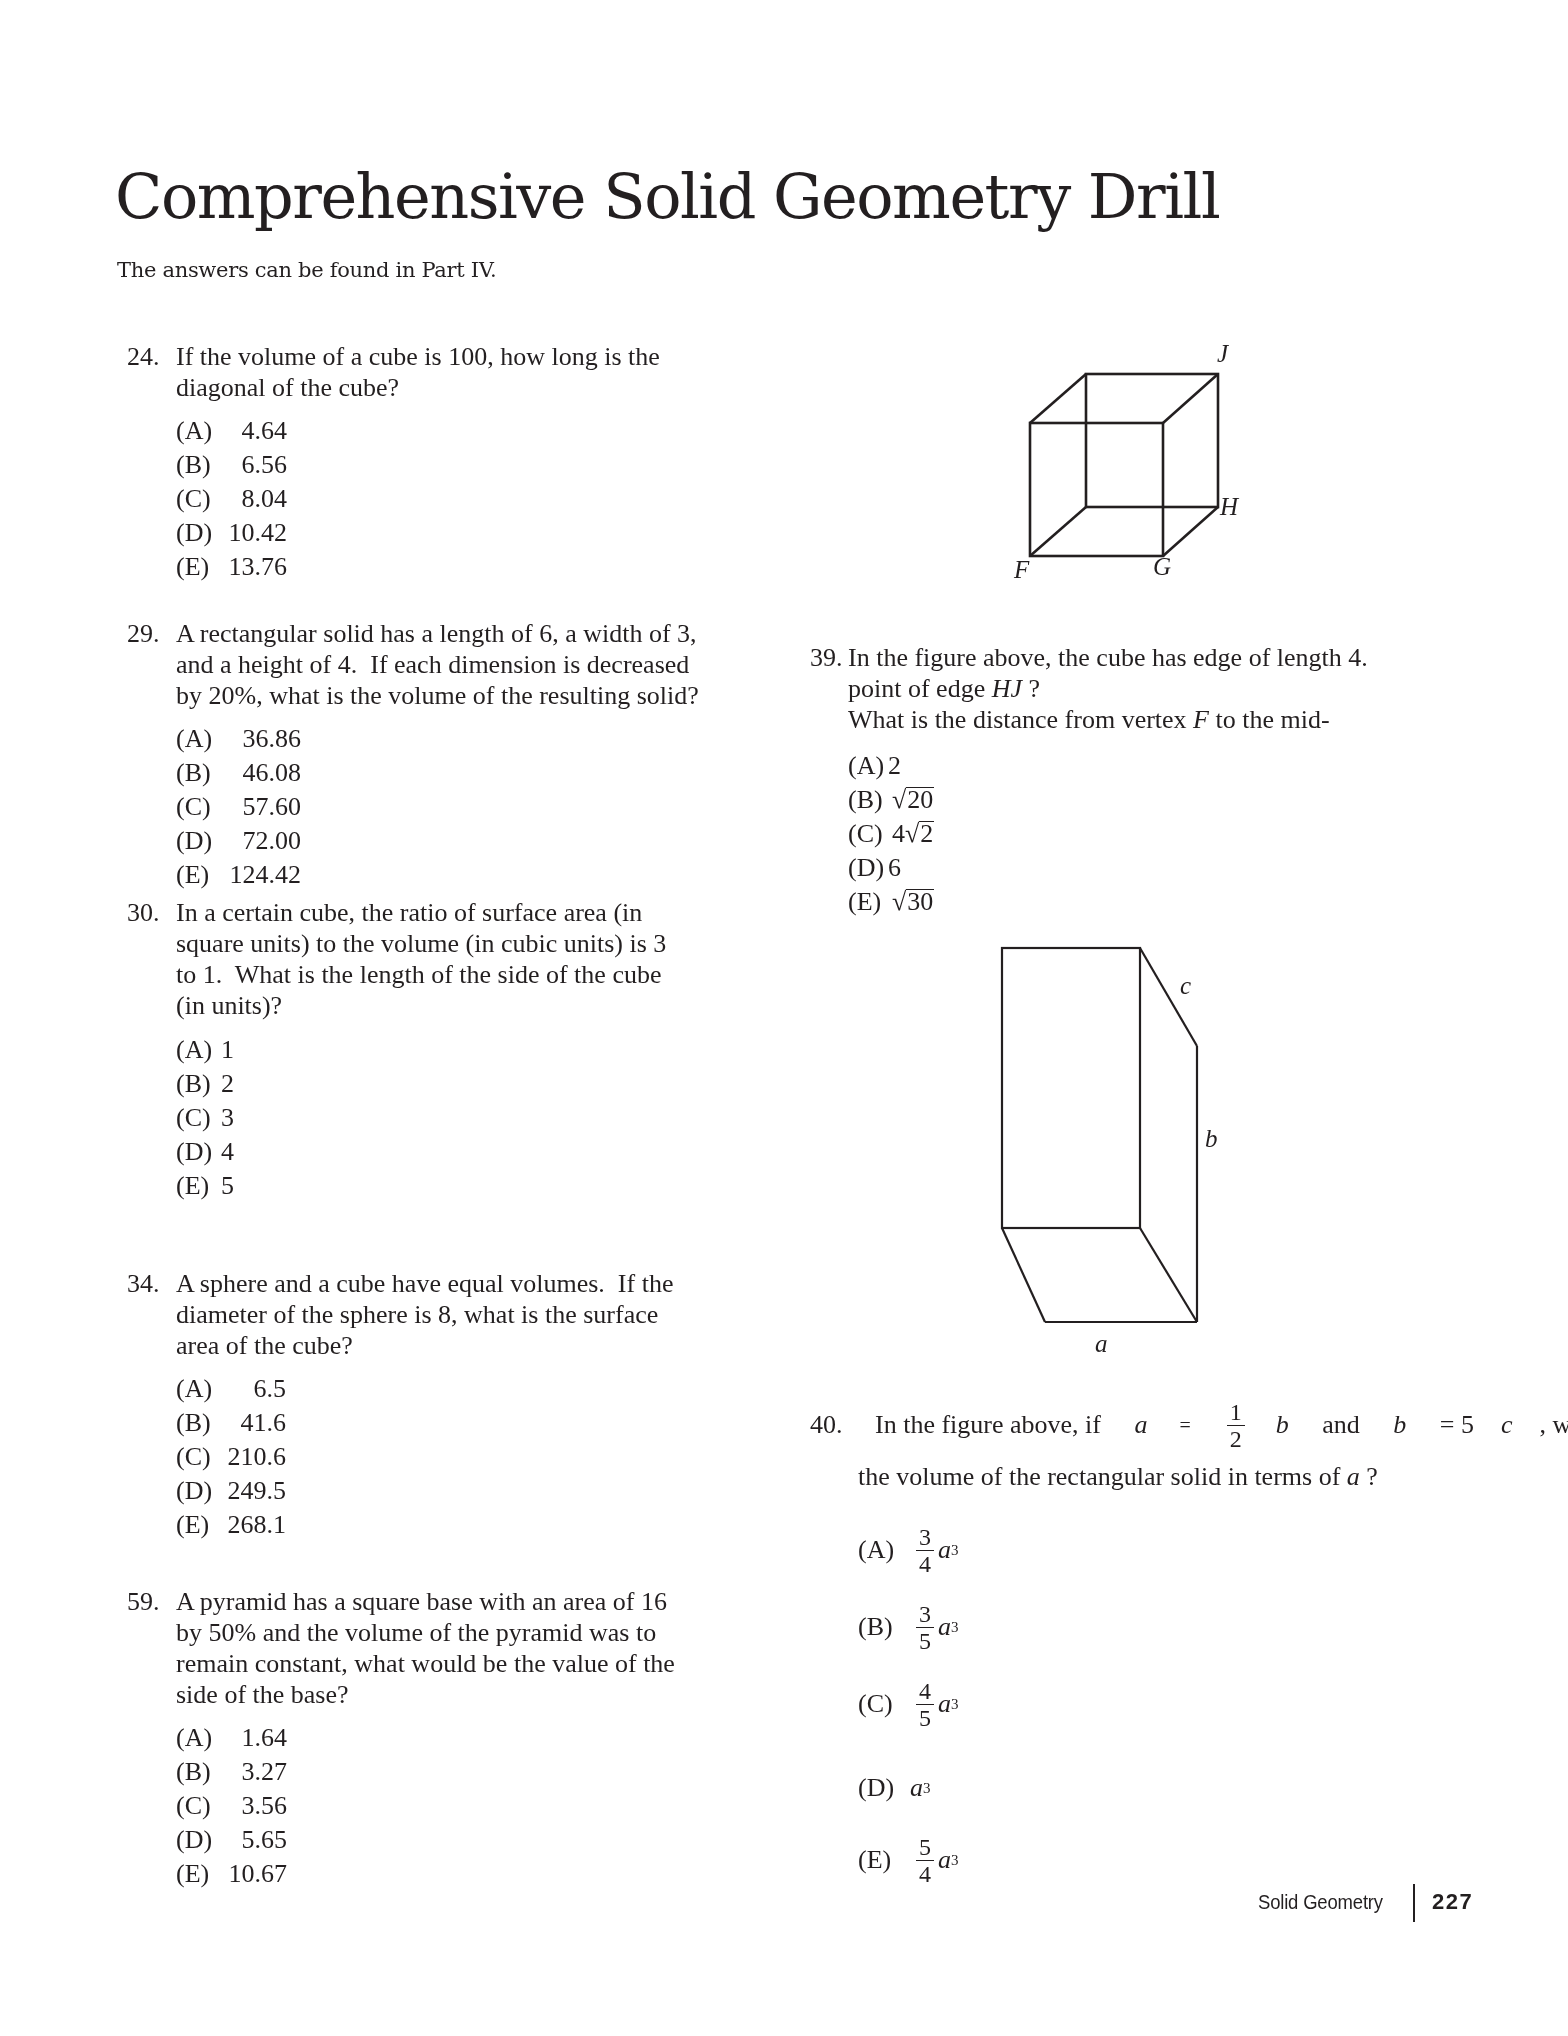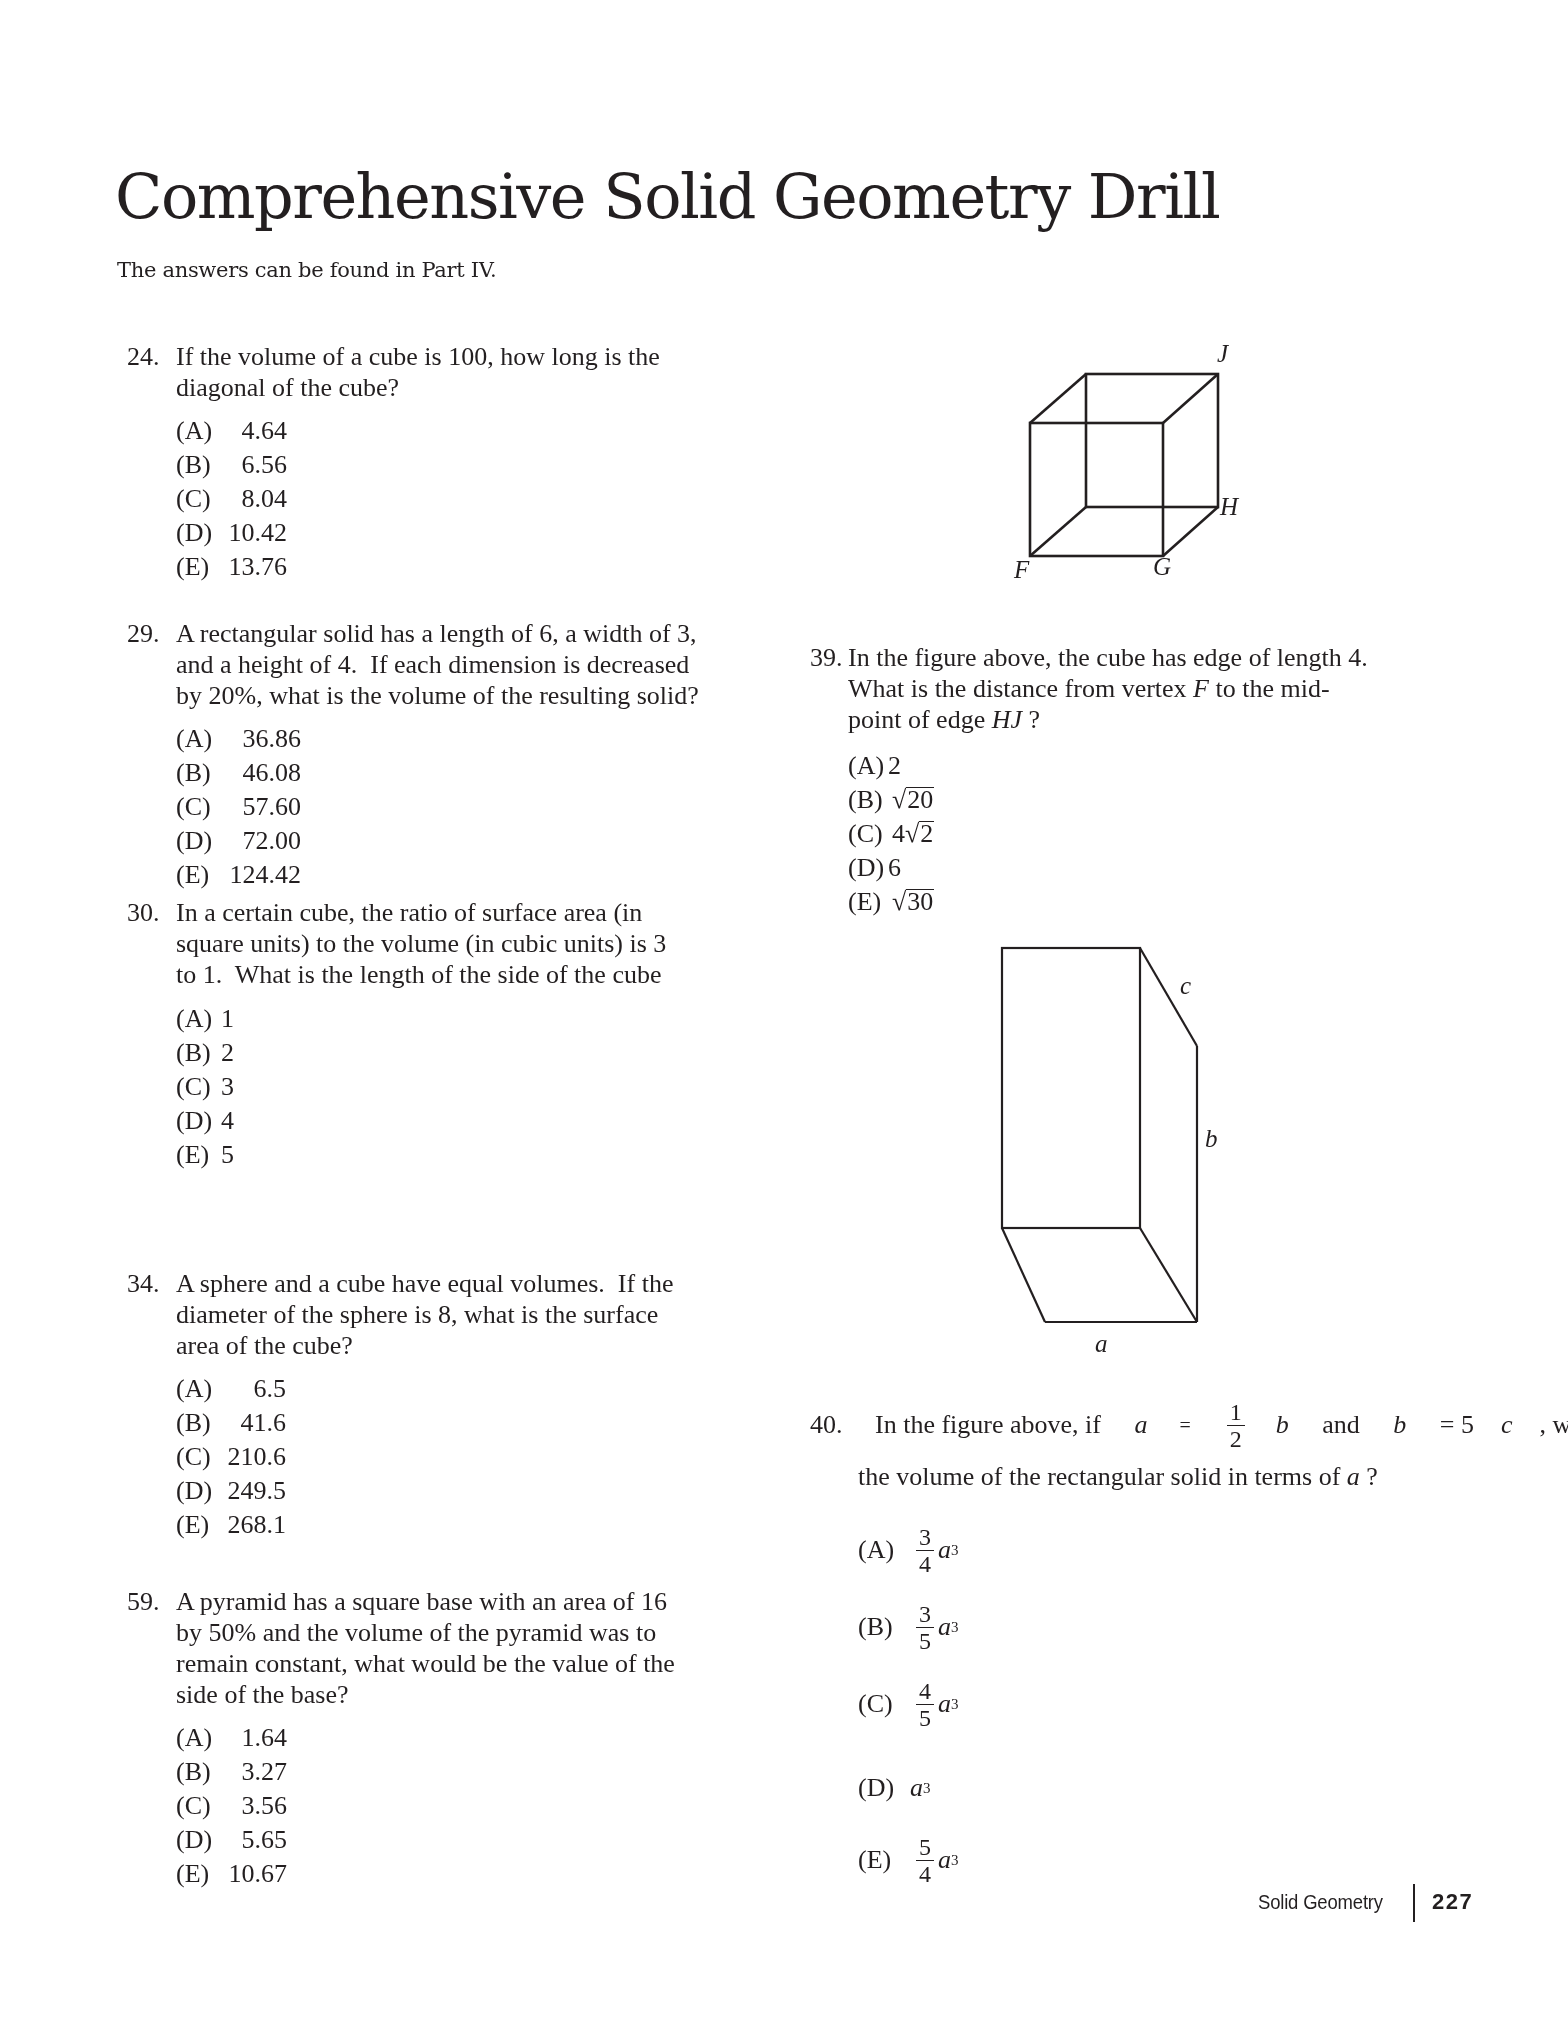--- a/index.html
+++ b/index.html
@@ -95,20 +95,21 @@
       </div>
   </div>
 </div>
 
 <div class="q" style="left:127px; top:886px; width:640px;">
   <span class="num">30.</span>
   <div class="stem">
     <div>In a certain cube, the ratio of surface area (in</div>
     <div>square units) to the volume (in cubic units) is 3</div>
     <div style="white-space:pre">to 1.  What is the length of the side of the cube</div>
+    <div>(in units)?</div>
   </div>
   <div class="opts" style="margin-top:12px;">
     <div class="opt">
         <span class="lbl" style="width:45px">(A)</span>
         <span>1</span>
       </div>
     <div class="opt">
         <span class="lbl" style="width:45px">(B)</span>
         <span>2</span>
       </div>
@@ -218,22 +219,22 @@
 <span class="flabel" style="left:1153px; top:553px;">G</span>
 
 <span class="flabel" style="left:1180px; top:972px;">c</span>
 <span class="flabel" style="left:1205px; top:1125px;">b</span>
 <span class="flabel" style="left:1095px; top:1330px;">a</span>
 
 <div class="q" style="left:810px; top:631px; width:700px;">
   <span class="num">39.</span>
   <div class="stem" style="margin-left:38px;">
     <div>In the figure above, the cube has edge of length 4.</div>
+    <div><span style="white-space:pre">point of edge </span><span class="ital">HJ</span><span style="white-space:pre"> ?</span></div>
     <div><span style="white-space:pre">What is the distance from vertex </span><span class="ital">F</span><span style="white-space:pre"> to the mid-</span></div>
-    <div><span style="white-space:pre">point of edge </span><span class="ital">HJ</span><span style="white-space:pre"> ?</span></div>
   </div>
   <div class="opts" style="margin-left:38px; margin-top:14px;">
     <div class="opt">
         <span class="lbl" style="width:40px">(A)</span>
         <span>2</span>
       </div>
     <div class="opt">
         <span class="lbl" style="width:44px">(B)</span>
         <span class="sqrt"><span></span><span class="rad">√</span><span class="under">20</span></span>
       </div>

